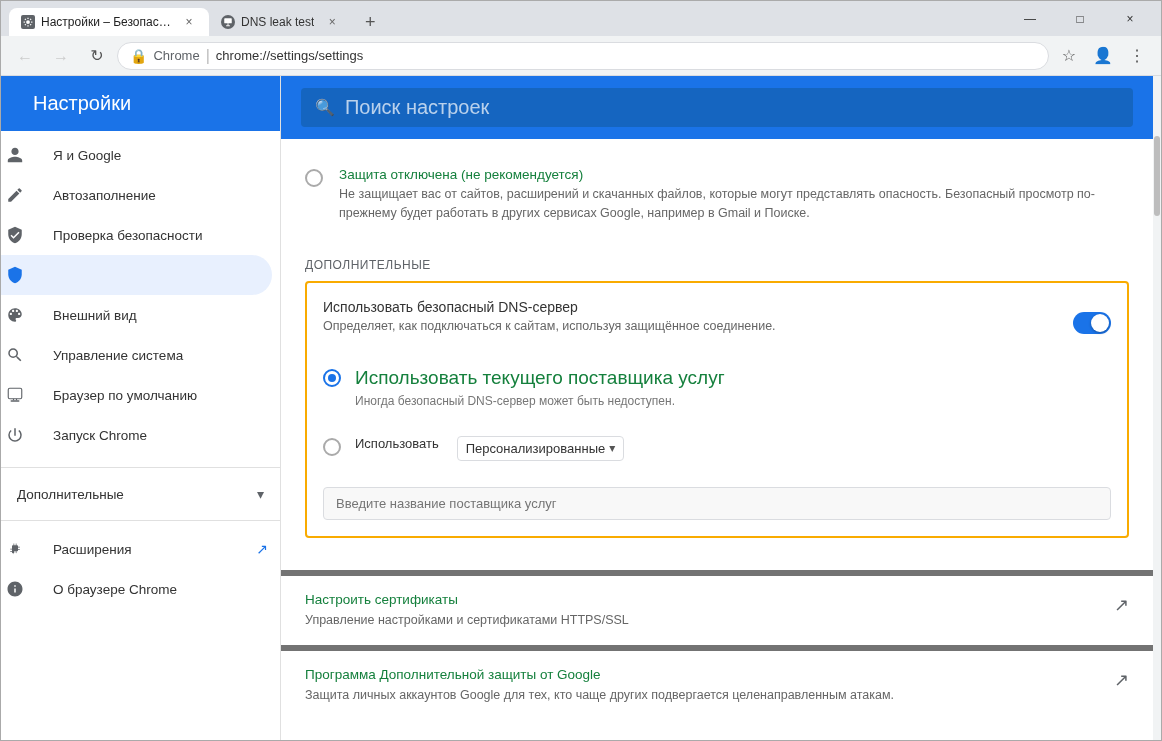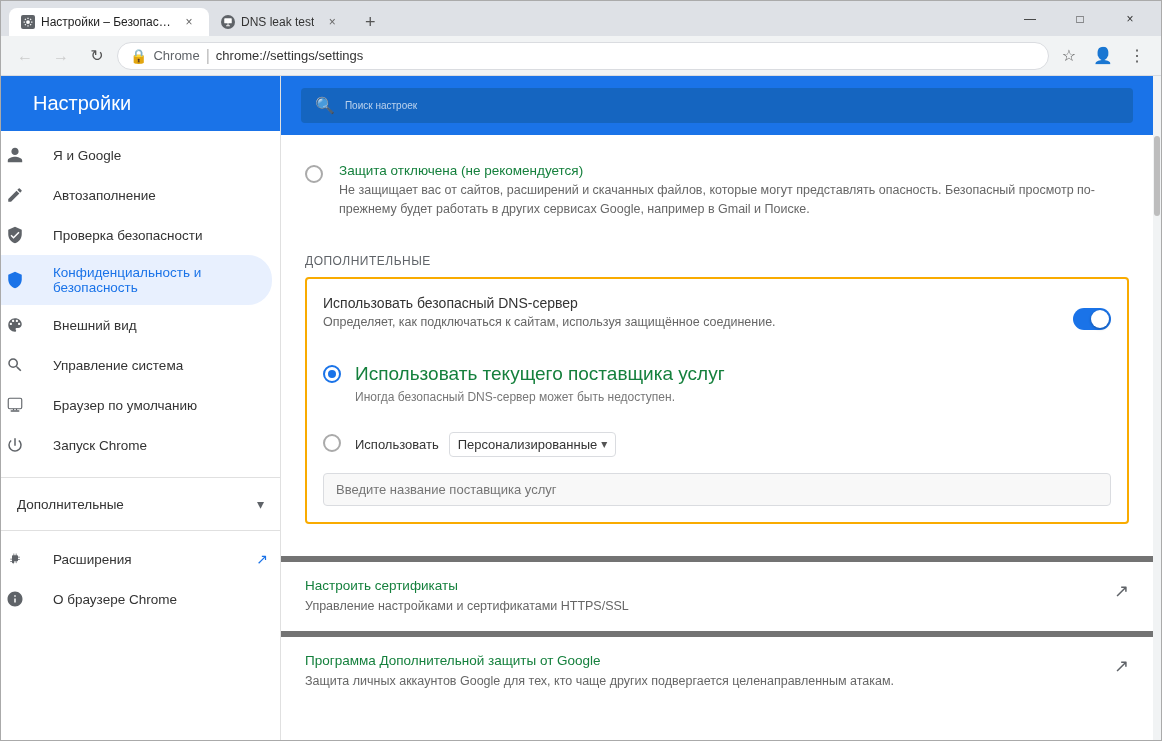--- a/index.html
+++ b/index.html
@@ -48,21 +48,21 @@
     .sidebar-item-label { font-size: 13.5px; color: #333; }
     .sidebar-divider { height: 1px; background: #e0e0e0; margin: 8px 0; }
     .sidebar-section-header { display: flex; align-items: center; padding: 10px 16px; gap: 12px; cursor: pointer; }
     .sidebar-section-header-label { font-size: 13.5px; color: #333; font-weight: 500; flex: 1; }
     .sidebar-expand-icon { color: #5f6368; font-size: 14px; }
 
     
     .content-area { flex: 1; display: flex; flex-direction: column; background: #fff; overflow: hidden; }
     .search-bar { background: #1a73e8; padding: 12px 20px; }
     .search-input-wrap { display: flex; align-items: center; background: #1565c0; border-radius: 4px; padding: 8px 14px; gap: 10px; }
-    .search-input-wrap input { background: transparent; border: none; outline: none; color: rgba(255,255,255,0.9); font-size: 10px; flex: 1; }
+    .search-input-wrap input { background: transparent; border: none; outline: none; color: rgba(255,255,255,0.9); font-size: 20px; flex: 1; }
     .search-input-wrap input::placeholder { color: rgba(255,255,255,0.7); }
     .search-icon { color: rgba(255,255,255,0.8); font-size: 16px; }
 
     .content-scroll { flex: 1; overflow-y: auto; padding: 0; }
 
     
     .settings-section { padding: 16px 24px; }
 
     .option-row { display: flex; align-items: flex-start; padding: 12px 0; gap: 16px; }
     .radio-btn { width: 18px; height: 18px; border-radius: 50%; border: 2px solid #aaa; flex-shrink: 0; margin-top: 2px; display: flex; align-items: center; justify-content: center; cursor: pointer; }
@@ -81,25 +81,25 @@
     .toggle-switch { width: 38px; height: 22px; background: #1a73e8; border-radius: 11px; position: relative; cursor: pointer; flex-shrink: 0; }
     .toggle-thumb { position: absolute; right: 2px; top: 2px; width: 18px; height: 18px; background: #fff; border-radius: 50%; box-shadow: 0 1px 3px rgba(0,0,0,0.3); }
 
     .radio-option { display: flex; align-items: flex-start; padding: 8px 0; gap: 14px; }
     .radio-filled { width: 18px; height: 18px; border-radius: 50%; border: 2px solid #1a73e8; flex-shrink: 0; margin-top: 2px; display: flex; align-items: center; justify-content: center; cursor: pointer; }
     .radio-inner-dot { width: 8px; height: 8px; background: #1a73e8; border-radius: 50%; }
     .radio-empty { width: 18px; height: 18px; border-radius: 50%; border: 2px solid #aaa; flex-shrink: 0; margin-top: 2px; cursor: pointer; }
     .radio-option-text .option-title { font-size: 19px; }
     .radio-option-text .option-desc { font-size: 12px; color: #777; }
 
-    .use-row { display: flex; align-items: center; gap: 10px; margin-top: 4px; }
+    .use-row { display: flex; align-items: flex-start; gap: 18px; margin-top: 4px; }
     .use-label { font-size: 13px; color: #333; }
     .dropdown-wrap { display: flex; align-items: center; border: 1px solid #dadce0; border-radius: 4px; padding: 4px 8px; background: #fff; cursor: pointer; gap: 4px; }
     .dropdown-arrow { font-size: 12px; color: #555; }
-    .provider-input { width: 100%; border: 1px solid #dadce0; border-radius: 4px; padding: 8px 12px; font-size: 13px; color: #aaa; background: #f8f8f8; margin-top: 0; }
+    .provider-input { width: 100%; border: 1px solid #dadce0; border-radius: 4px; padding: 8px 12px; font-size: 13px; color: #aaa; background: #f8f8f8; margin-top: 10px; }
 
     
     .ext-row { display: flex; align-items: flex-start; padding: 16px 24px; border-top: 6px solid #737373; gap: 12px; justify-content: space-between; cursor: pointer; }
     .ext-row-text .option-title { font-size: 13.5px; font-weight: 500; margin-bottom: 4px; }
     .ext-row-text .option-desc { font-size: 12.5px; color: #666; max-width: 600px; }
     .ext-icon { color: #5f6368; font-size: 18px; flex-shrink: 0; margin-top: 2px; }
 
     
     .content-scroll::-webkit-scrollbar { width: 8px; }
     .content-scroll::-webkit-scrollbar-thumb { background: #ccc; border-radius: 4px; }
@@ -191,21 +191,20 @@
               </svg>
           </div>
           <span class="sidebar-item-label">Проверка безопасности</span>
         </div>
         <div class="sidebar-item active">
           <div class="sidebar-item-icon">
             <svg width="18" height="18" viewBox="0 0 24 24" fill="#1a73e8">
                 <path d="M12 1L3 5v6c0 5.55 3.84 10.74 9 12 5.16-1.26 9-6.45 9-12V5l-9-4z"></path>
               </svg>
           </div>
-          <span class="sidebar-item-label">Конфиденциальность и безопасность</span>
         </div>
         <div class="sidebar-item">
           <div class="sidebar-item-icon">
             <svg width="18" height="18" viewBox="0 0 24 24" fill="#5f6368">
                 <path d="M12 3c-4.97 0-9 4.03-9 9s4.03 9 9 9c.83 0 1.5-.67 1.5-1.5 0-.39-.15-.74-.39-1.01-.23-.26-.38-.61-.38-.99 0-.83.67-1.5 1.5-1.5H16c2.76 0 5-2.24 5-5 0-4.42-4.03-8-9-8zm-5.5 9c-.83 0-1.5-.67-1.5-1.5S5.67 9 6.5 9 8 9.67 8 10.5 7.33 12 6.5 12zm3-4C8.67 8 8 7.33 8 6.5S8.67 5 9.5 5s1.5.67 1.5 1.5S10.33 8 9.5 8zm5 0c-.83 0-1.5-.67-1.5-1.5S13.67 5 14.5 5s1.5.67 1.5 1.5S15.33 8 14.5 8zm3 4c-.83 0-1.5-.67-1.5-1.5S16.67 9 17.5 9s1.5.67 1.5 1.5-.67 1.5-1.5 1.5z"></path>
               </svg>
           </div>
           <span class="sidebar-item-label">Внешний вид</span>
         </div>
         <div class="sidebar-item">

